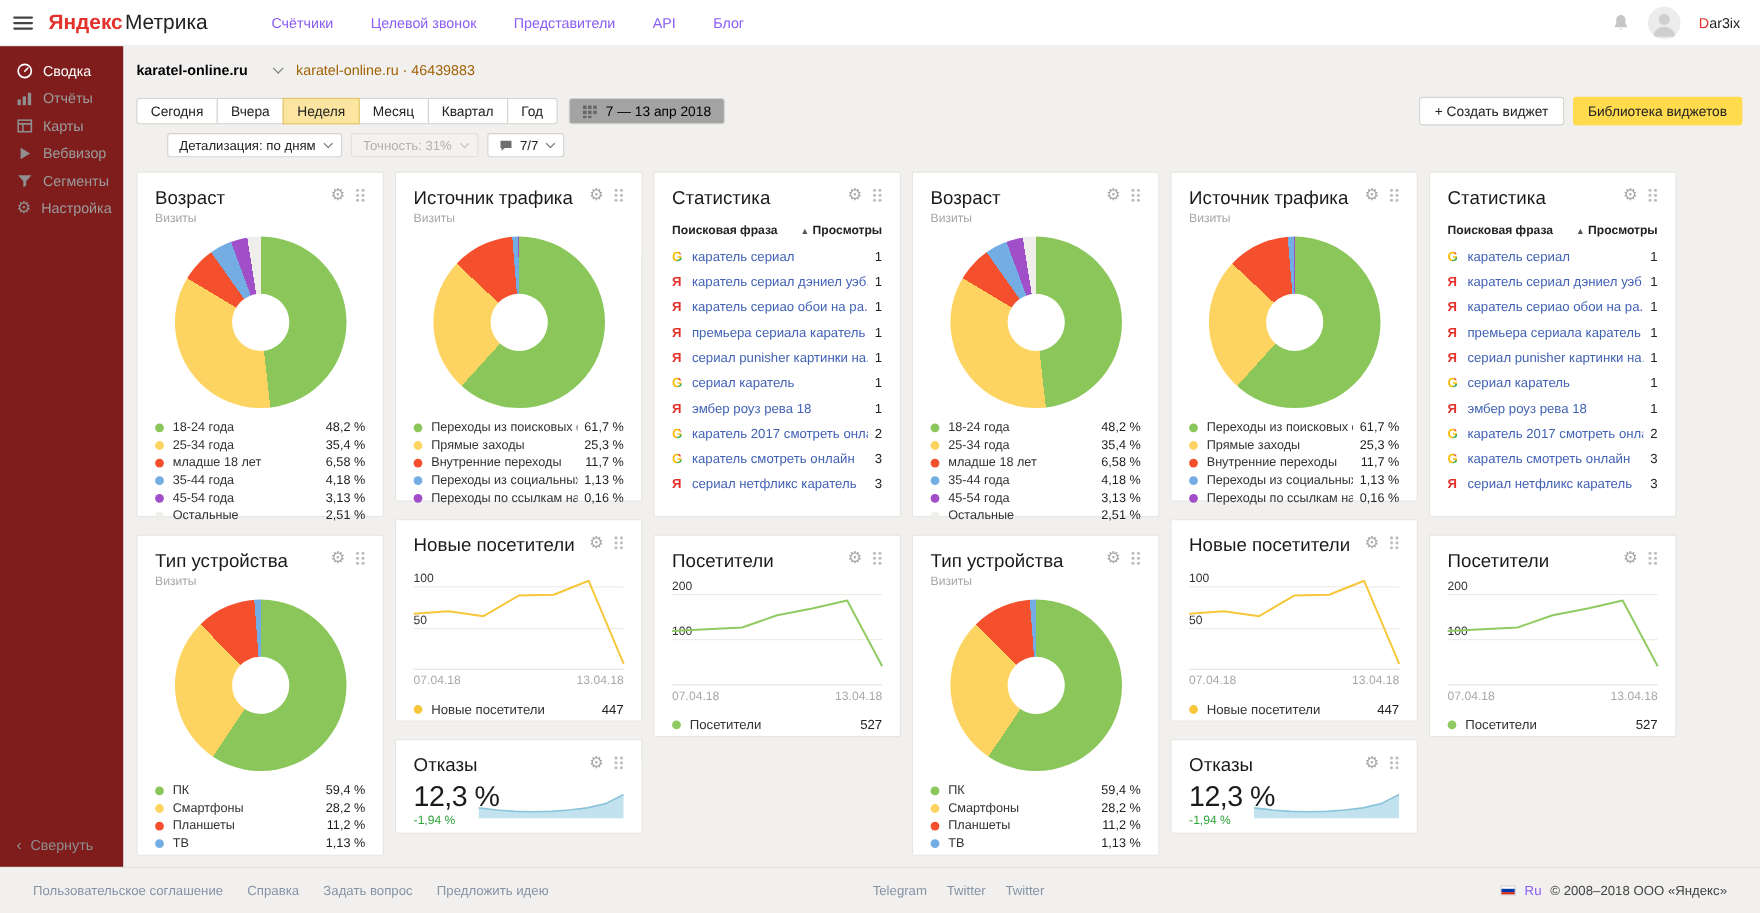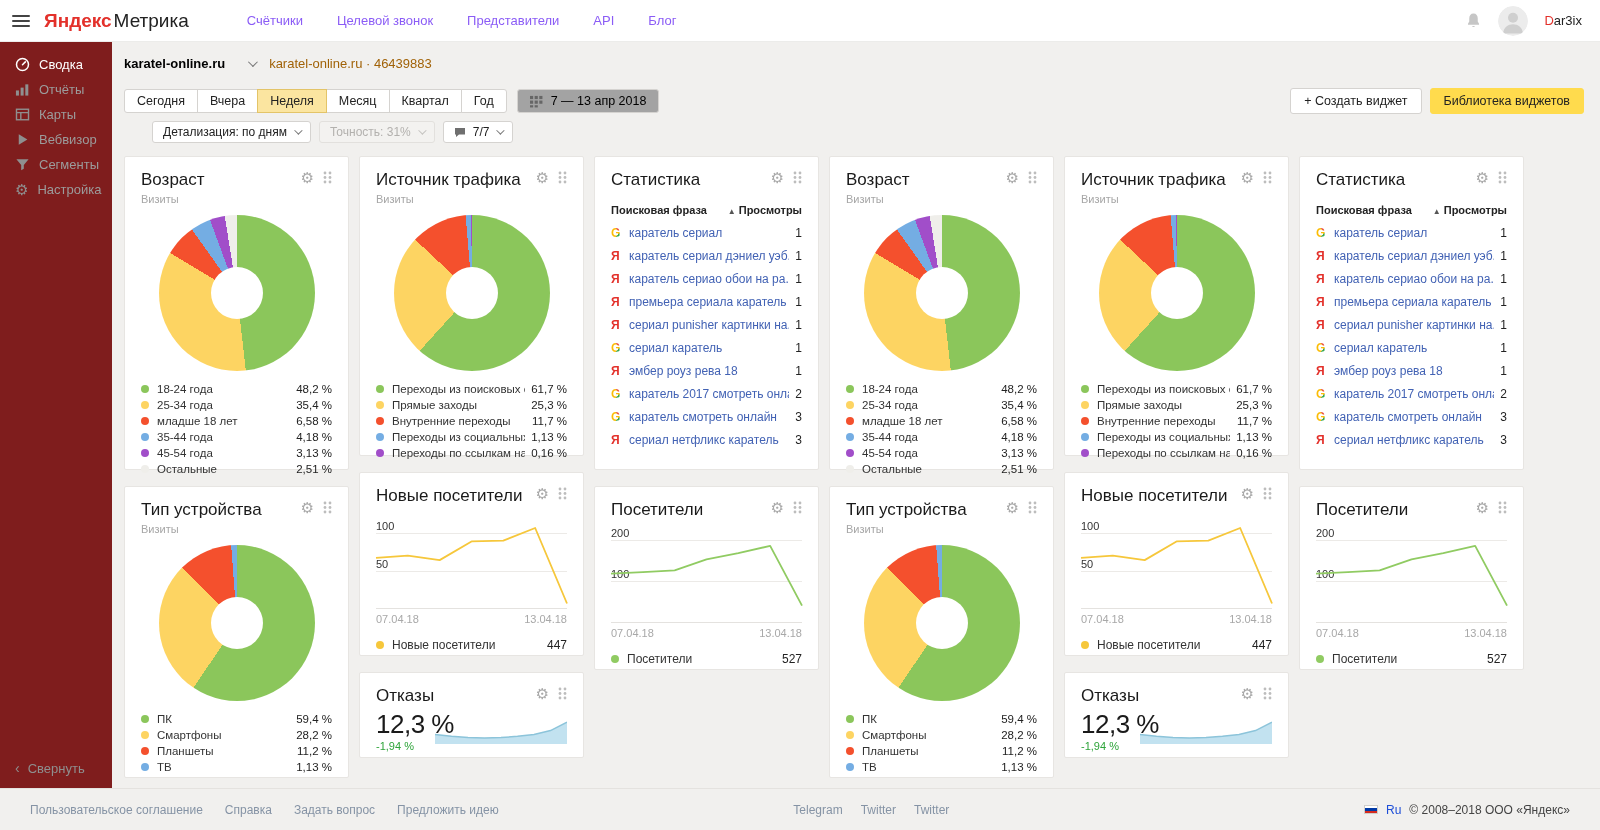--- a/index.html
+++ b/index.html
@@ -98,21 +98,21 @@
   .spark svg { width:100%; height:100%; display:block; }
   
   .footer { height:42px; background:#f1f0ee; border-top:1px solid #e4e2df; display:flex; align-items:center; padding:0 30px; font-size:12px; }
   .flinks { display:flex; gap:22px; color:#8593a5; }
   .flinks span { cursor:pointer; }
   .fsocial { display:flex; gap:18px; color:#8593a5; margin-left:auto; margin-right:auto; transform:translateX(-60px); }
   .fsocial span { cursor:pointer; }
   .fright { display:flex; align-items:center; gap:8px; color:#444; }
   .flag { width:14px; height:9px; border:1px solid #d0cecb; display:flex; flex-direction:column; }
   .flag i { flex:1; } .flag i:nth-child(1){background:#fff;} .flag i:nth-child(2){background:#0039a6;} .flag i:nth-child(3){background:#d52b1e;}
-  .lang { color:#1d4ed8; cursor:pointer; }
+  .lang { color:#8b5cf6; cursor:pointer; }
 </style>
 </head>
 <body>
 
 <div class="topbar">
   <div class="burger">
       <span></span>
       <span></span>
       <span></span>
     </div>

